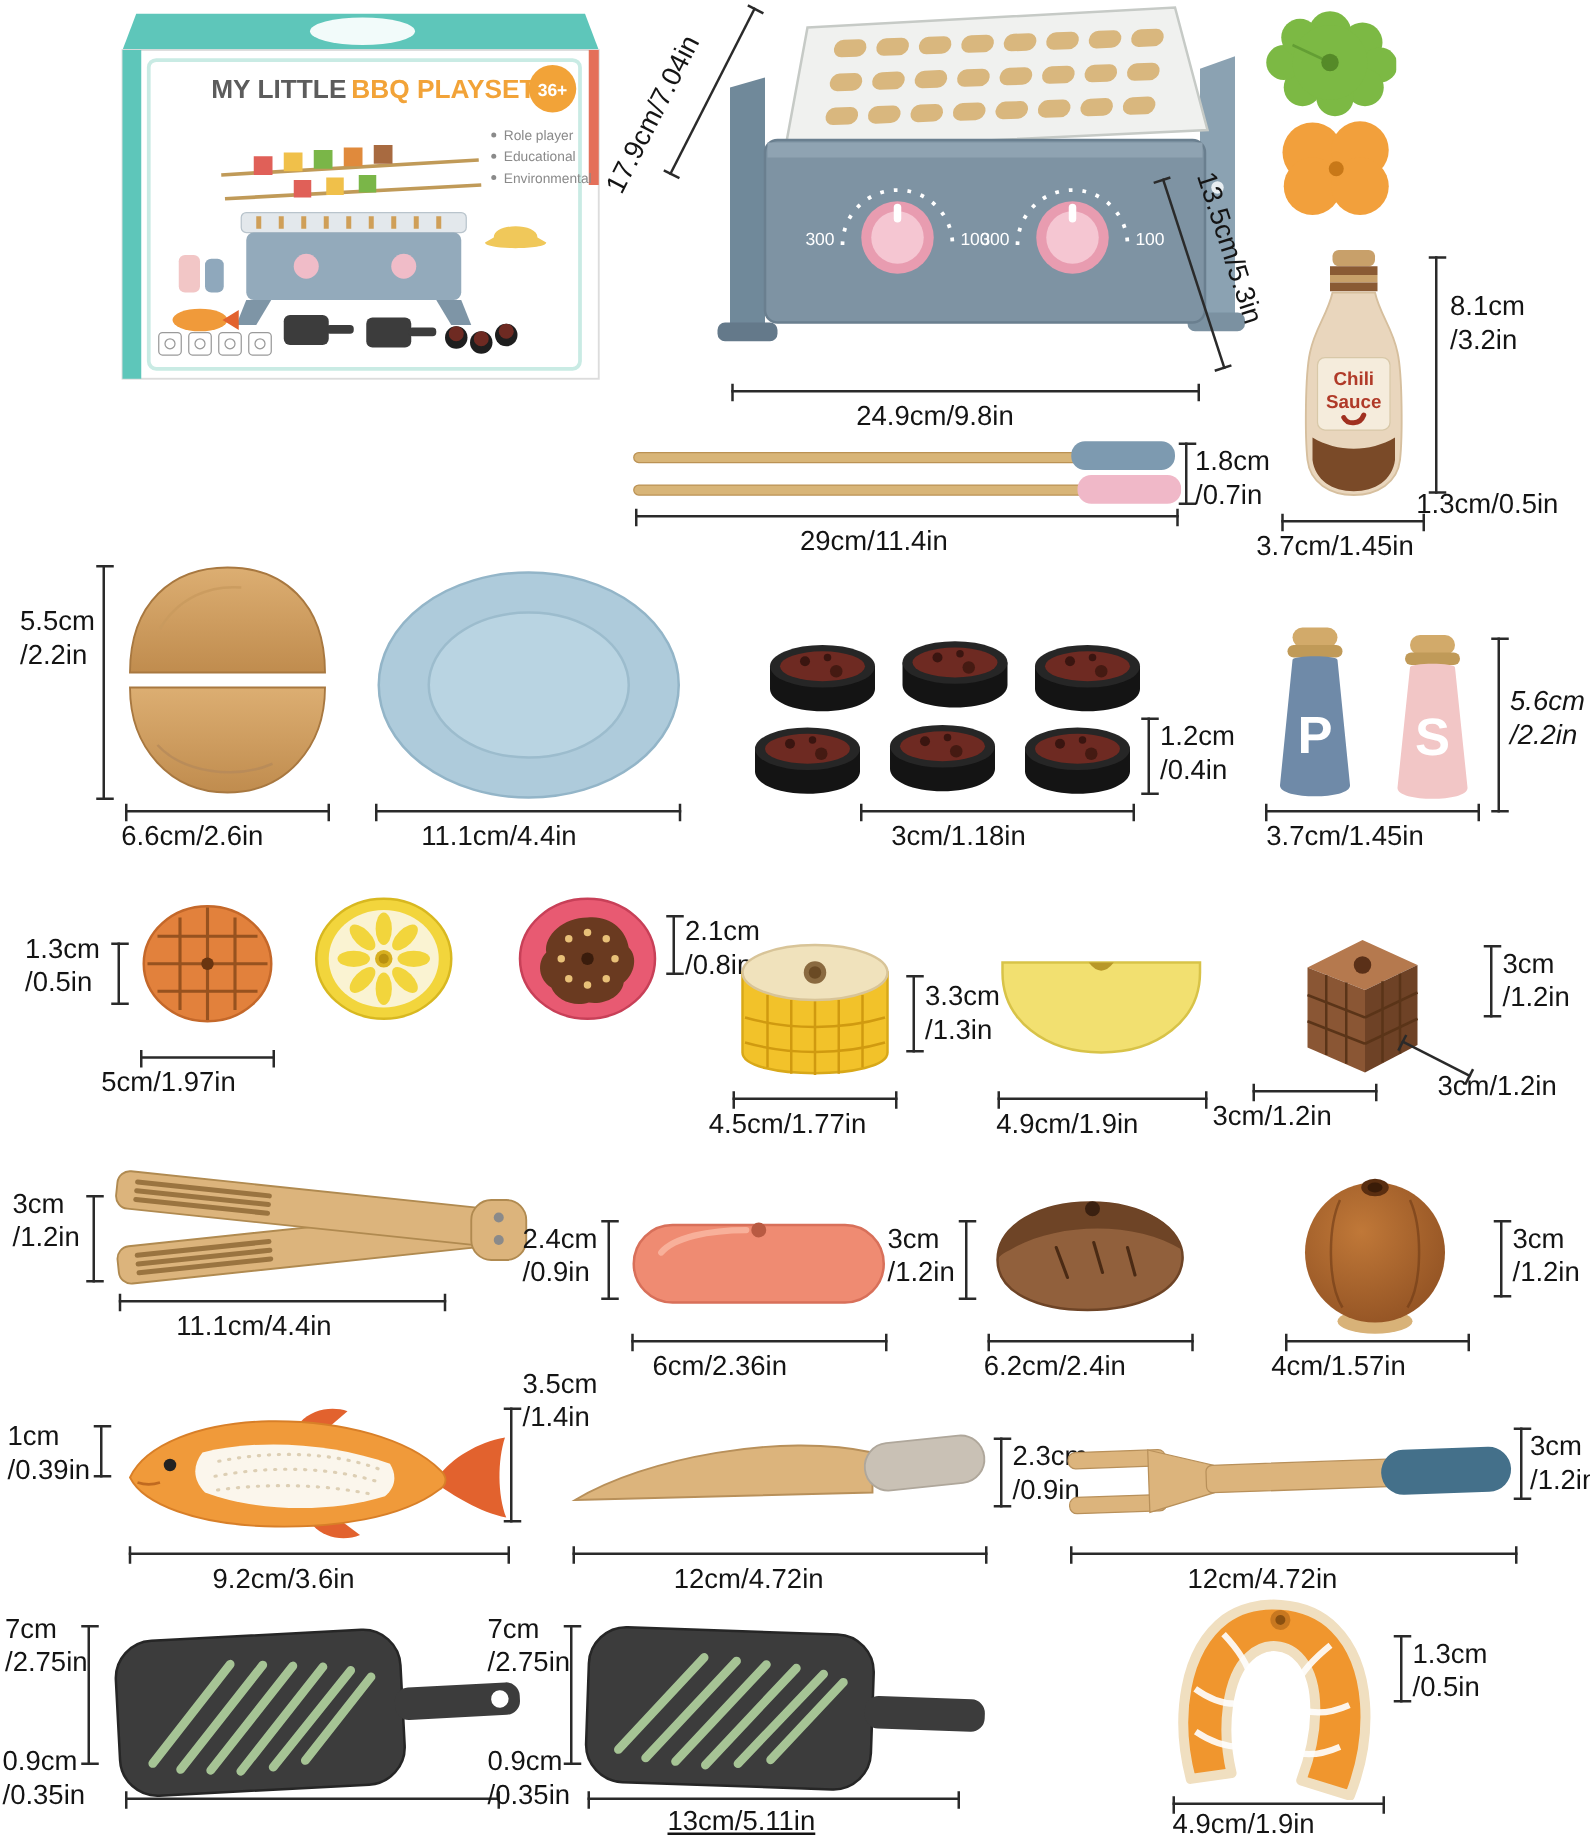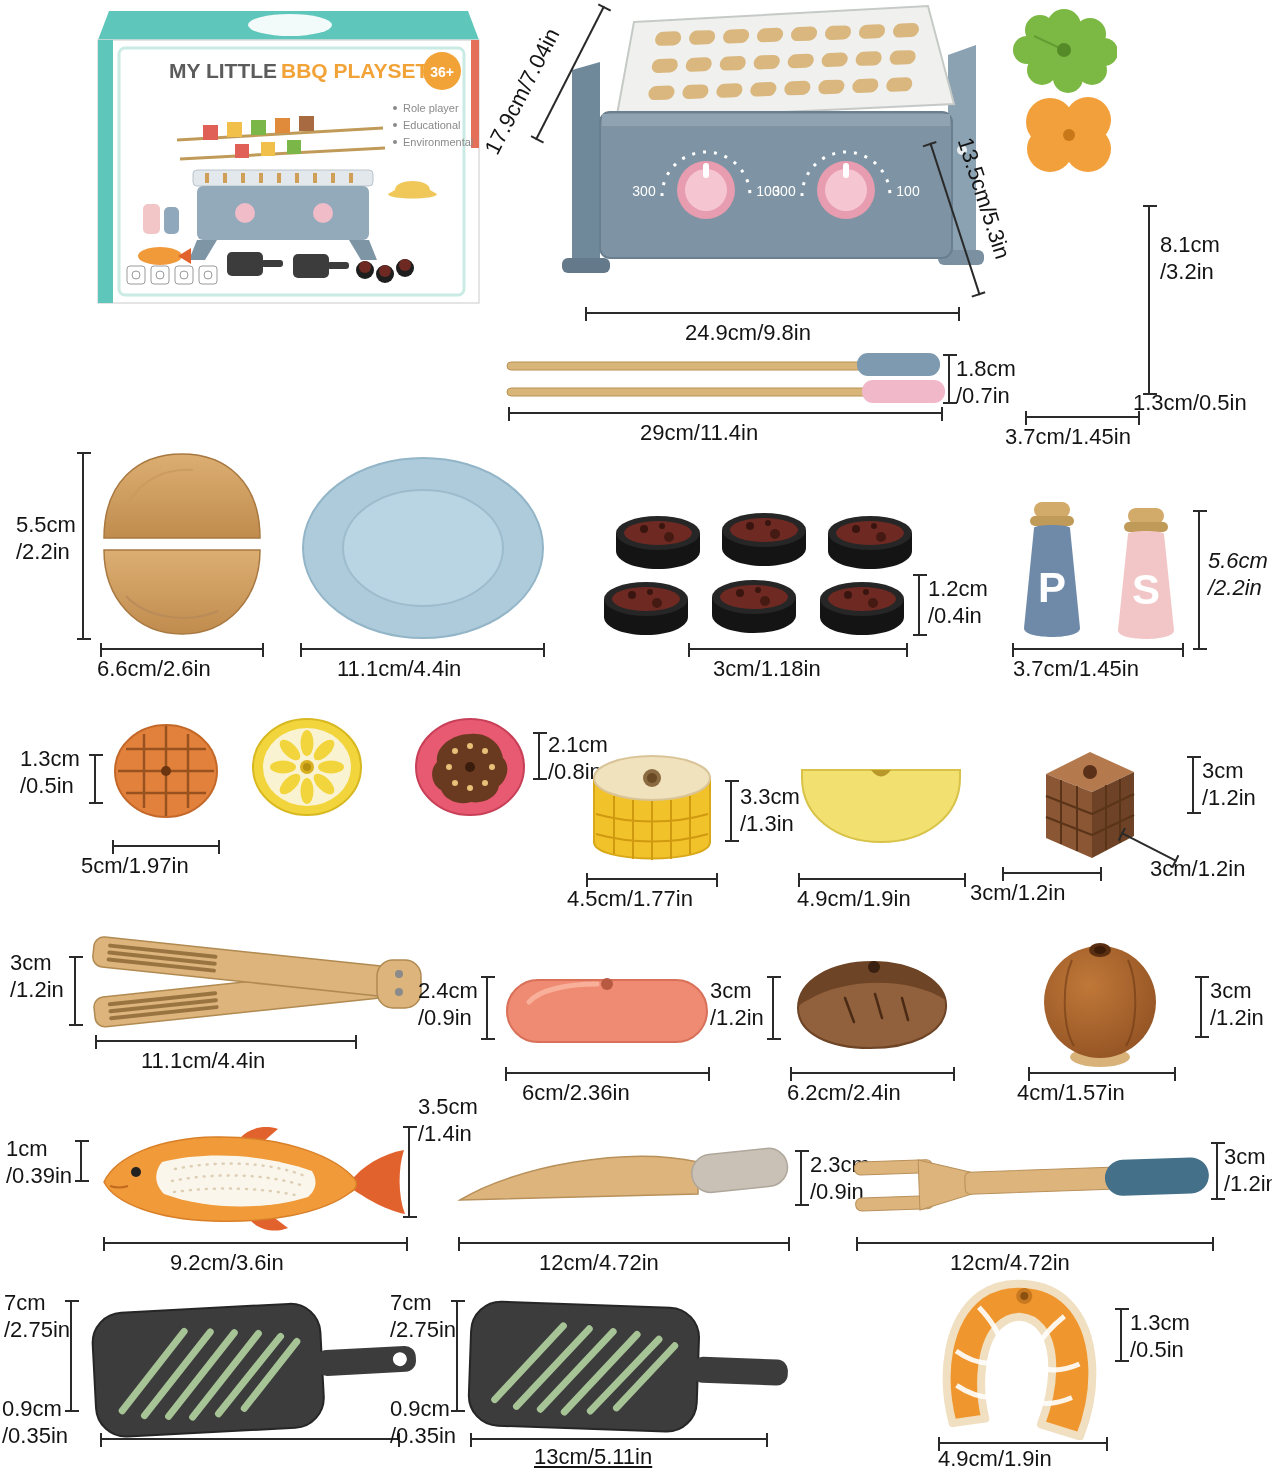--- a/index.html
+++ b/index.html
@@ -93,21 +93,21 @@
         <rect x="90" y="258" width="18" height="18" rx="3"></rect>
         <rect x="114" y="258" width="18" height="18" rx="3"></rect>
         <circle cx="51" cy="267" r="4" fill="none"></circle>
           <circle cx="75" cy="267" r="4" fill="none"></circle>
         <circle cx="99" cy="267" r="4" fill="none"></circle>
           <circle cx="123" cy="267" r="4" fill="none"></circle>
       </g>
     </svg>
   </div>
 
-  <div class="item" style="left:556px; top:0px;">
+  <div class="item" style="left:568px; top:0px;">
     <svg width="430" height="315" viewBox="0 0 430 315">
       <polygon points="392,55 420,45 420,252 392,260" fill="#8ba2b2"></polygon>
       <rect x="382" y="250" width="46" height="15" rx="6" fill="#7b91a1"></rect>
       <circle cx="406" cy="150" r="5" fill="#e8eef2"></circle>
       <polygon points="16,70 44,62 44,260 16,268" fill="#70899a"></polygon>
       <rect x="6" y="258" width="48" height="15" rx="6" fill="#64798a"></rect>
       <polygon points="78,22 372,6 398,104 60,120" fill="#f0f1ef" stroke="#c6cac6" stroke-width="2"></polygon>
       <g fill="#d9b77e" transform="translate(100,32) rotate(-2) skewX(-9)">
         <rect x="0" y="0" width="26" height="14" rx="7"></rect>
           <rect x="34" y="0" width="26" height="14" rx="7"></rect>
@@ -183,20 +183,34 @@
       <g fill="#f2a03c">
         <circle cx="30" cy="26" r="24"></circle>
           <circle cx="68" cy="24" r="23"></circle>
         <circle cx="30" cy="53" r="23"></circle>
           <circle cx="68" cy="53" r="23"></circle>
       </g>
       <circle cx="49" cy="39" r="6" fill="#c87818"></circle>
     </svg>
   </div>
 
+  <div class="item" style="left:1030px; top:198px;">
+    <svg width="105" height="205" viewBox="0 0 105 205">
+      <rect x="36" y="2" width="34" height="13" rx="5" fill="#c8a06a"></rect>
+      <rect x="34" y="15" width="38" height="7" fill="#8a5a34"></rect>
+      <rect x="34" y="22" width="38" height="6" fill="#c8a06a"></rect>
+      <rect x="34" y="28" width="38" height="7" fill="#8a5a34"></rect>
+      <path d="M36,36 L70,36 C74,54 84,64 88,84 C92,102 92,152 90,170 C88,188 72,198 53,198 C34,198 18,188 16,170 C14,152 14,102 18,84 C22,64 32,54 36,36 Z" fill="#e9d6bd" stroke="#d6bf9e" stroke-width="1.5"></path>
+      <path d="M20,152 C40,164 66,164 86,152 L86,170 C84,186 70,195 53,195 C36,195 22,186 20,170 Z" fill="#7a4a28"></path>
+      <rect x="24" y="88" width="58" height="58" rx="6" fill="#f5ecdc" stroke="#d8c8a8"></rect>
+      <text x="53" y="110" font-size="15" font-weight="bold" fill="#b03a28" text-anchor="middle">Chili</text>
+      <text x="53" y="128" font-size="15" font-weight="bold" fill="#b03a28" text-anchor="middle">Sauce</text>
+      <path d="M45,136 C48,142 58,142 61,134" stroke="#a03020" stroke-width="4" fill="none" stroke-linecap="round"></path>
+    </svg>
+  </div>
   <div class="dim-v" style="left:1148px; top:205px; height:190px;"></div>
   <div class="lbl" style="left:1160px; top:232px; width:84px;">8.1cm
 /3.2in</div>
   <div class="lbl" style="left:1133px; top:390px; width:135px;">1.3cm/0.5in</div>
   <div class="dim-h" style="left:1025px; top:416px; width:115px;"></div>
   <div class="lbl c" style="left:1005px; top:424px; width:155px;">3.7cm/1.45in</div>
 
   <div class="item" style="left:505px; top:350px;">
     <svg width="440" height="58" viewBox="0 0 440 58">
       <rect x="2" y="12" width="360" height="8" rx="4" fill="#d8b578" stroke="#bb9254" stroke-width="1"></rect>
@@ -219,21 +233,21 @@
             <stop offset="1" stop-color="#c08c4e"></stop>
         </linearGradient>
       </defs>
       <path d="M6,90 C6,34 40,6 84,6 C128,6 162,34 162,90 Z" fill="url(#bunsWood)" stroke="#a87840" stroke-width="1.5"></path>
       <path d="M30,55 C45,30 70,20 95,22" stroke="#c89a5e" stroke-width="2" fill="none" opacity="0.8"></path>
       <path d="M6,102 L162,102 C162,150 130,186 84,186 C38,186 6,150 6,102 Z" fill="url(#bunsWood)" stroke="#a87840" stroke-width="1.5"></path>
       <path d="M28,148 C48,170 90,176 120,163" stroke="#b5895a" stroke-width="2" fill="none" opacity="0.8"></path>
     </svg>
   </div>
   <div class="dim-v" style="left:82px; top:452px; height:188px;"></div>
-  <div class="lbl" style="left:16px; top:512px; width:64px;">5.5cm
+  <div class="lbl" style="left:16px; top:484px; width:64px;">5.5cm
 /2.2in</div>
   <div class="dim-h" style="left:100px; top:648px; width:164px;"></div>
   <div class="lbl c" style="left:97px; top:656px; width:170px;">6.6cm/2.6in</div>
 
   <div class="item" style="left:298px; top:452px;">
     <svg width="250" height="192" viewBox="0 0 250 192">
       <ellipse cx="125" cy="96" rx="120" ry="90" fill="#aecbdb" stroke="#93b5c8" stroke-width="2"></ellipse>
       <ellipse cx="125" cy="96" rx="80" ry="58" fill="#b9d4e2" stroke="#9cbccd" stroke-width="2"></ellipse>
     </svg>
   </div>

